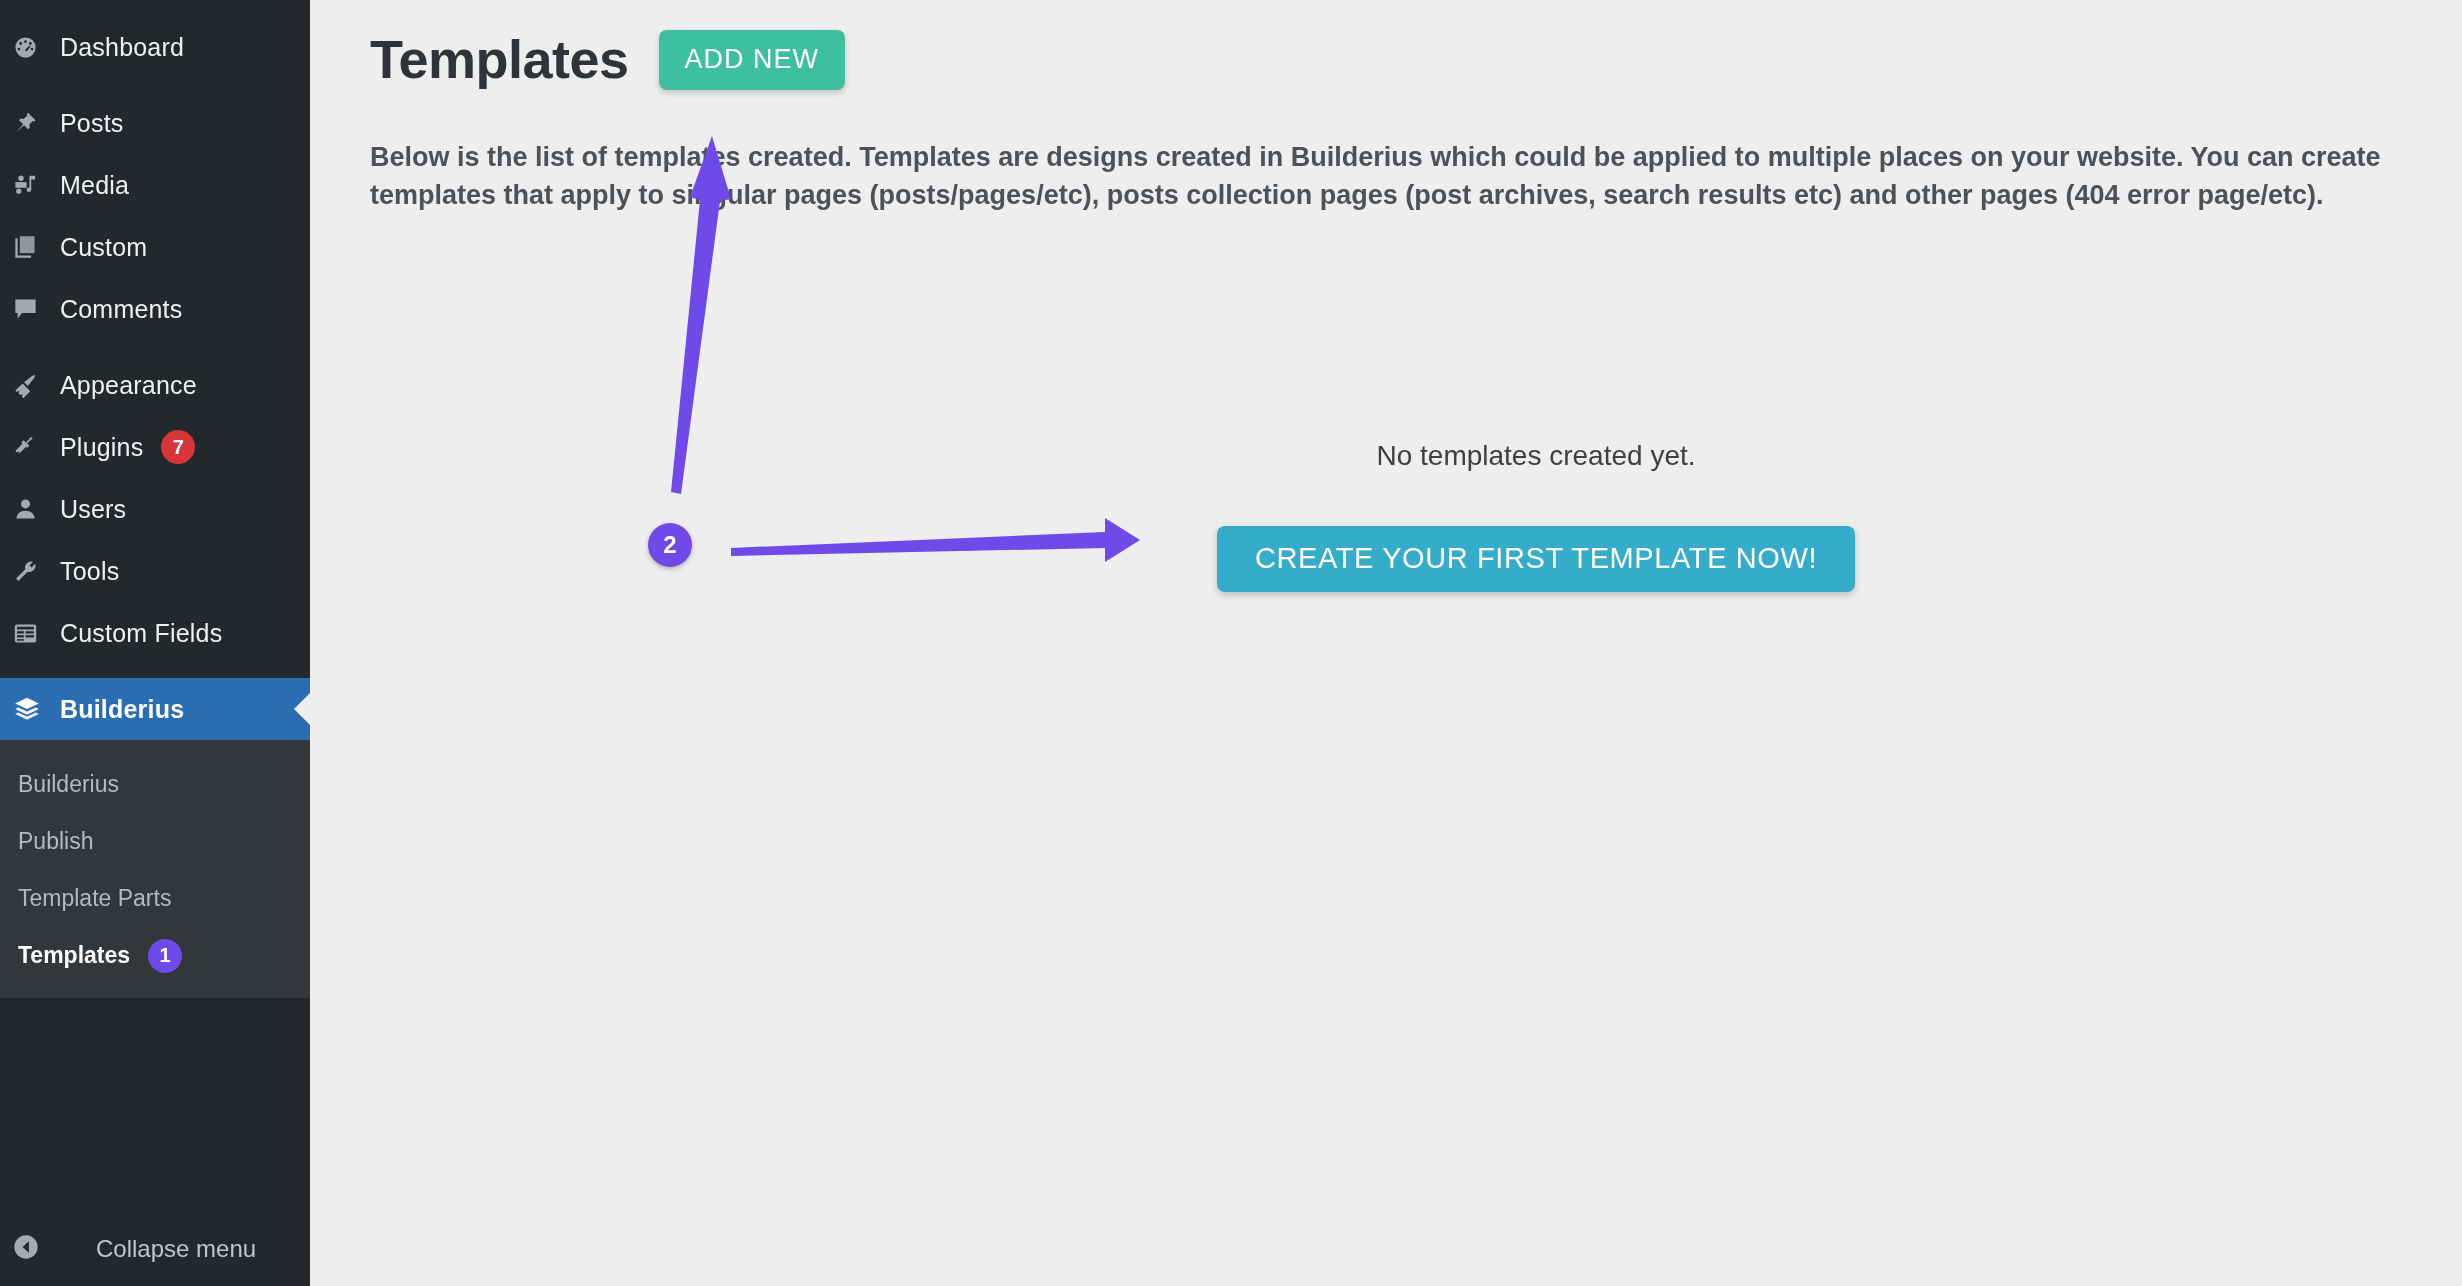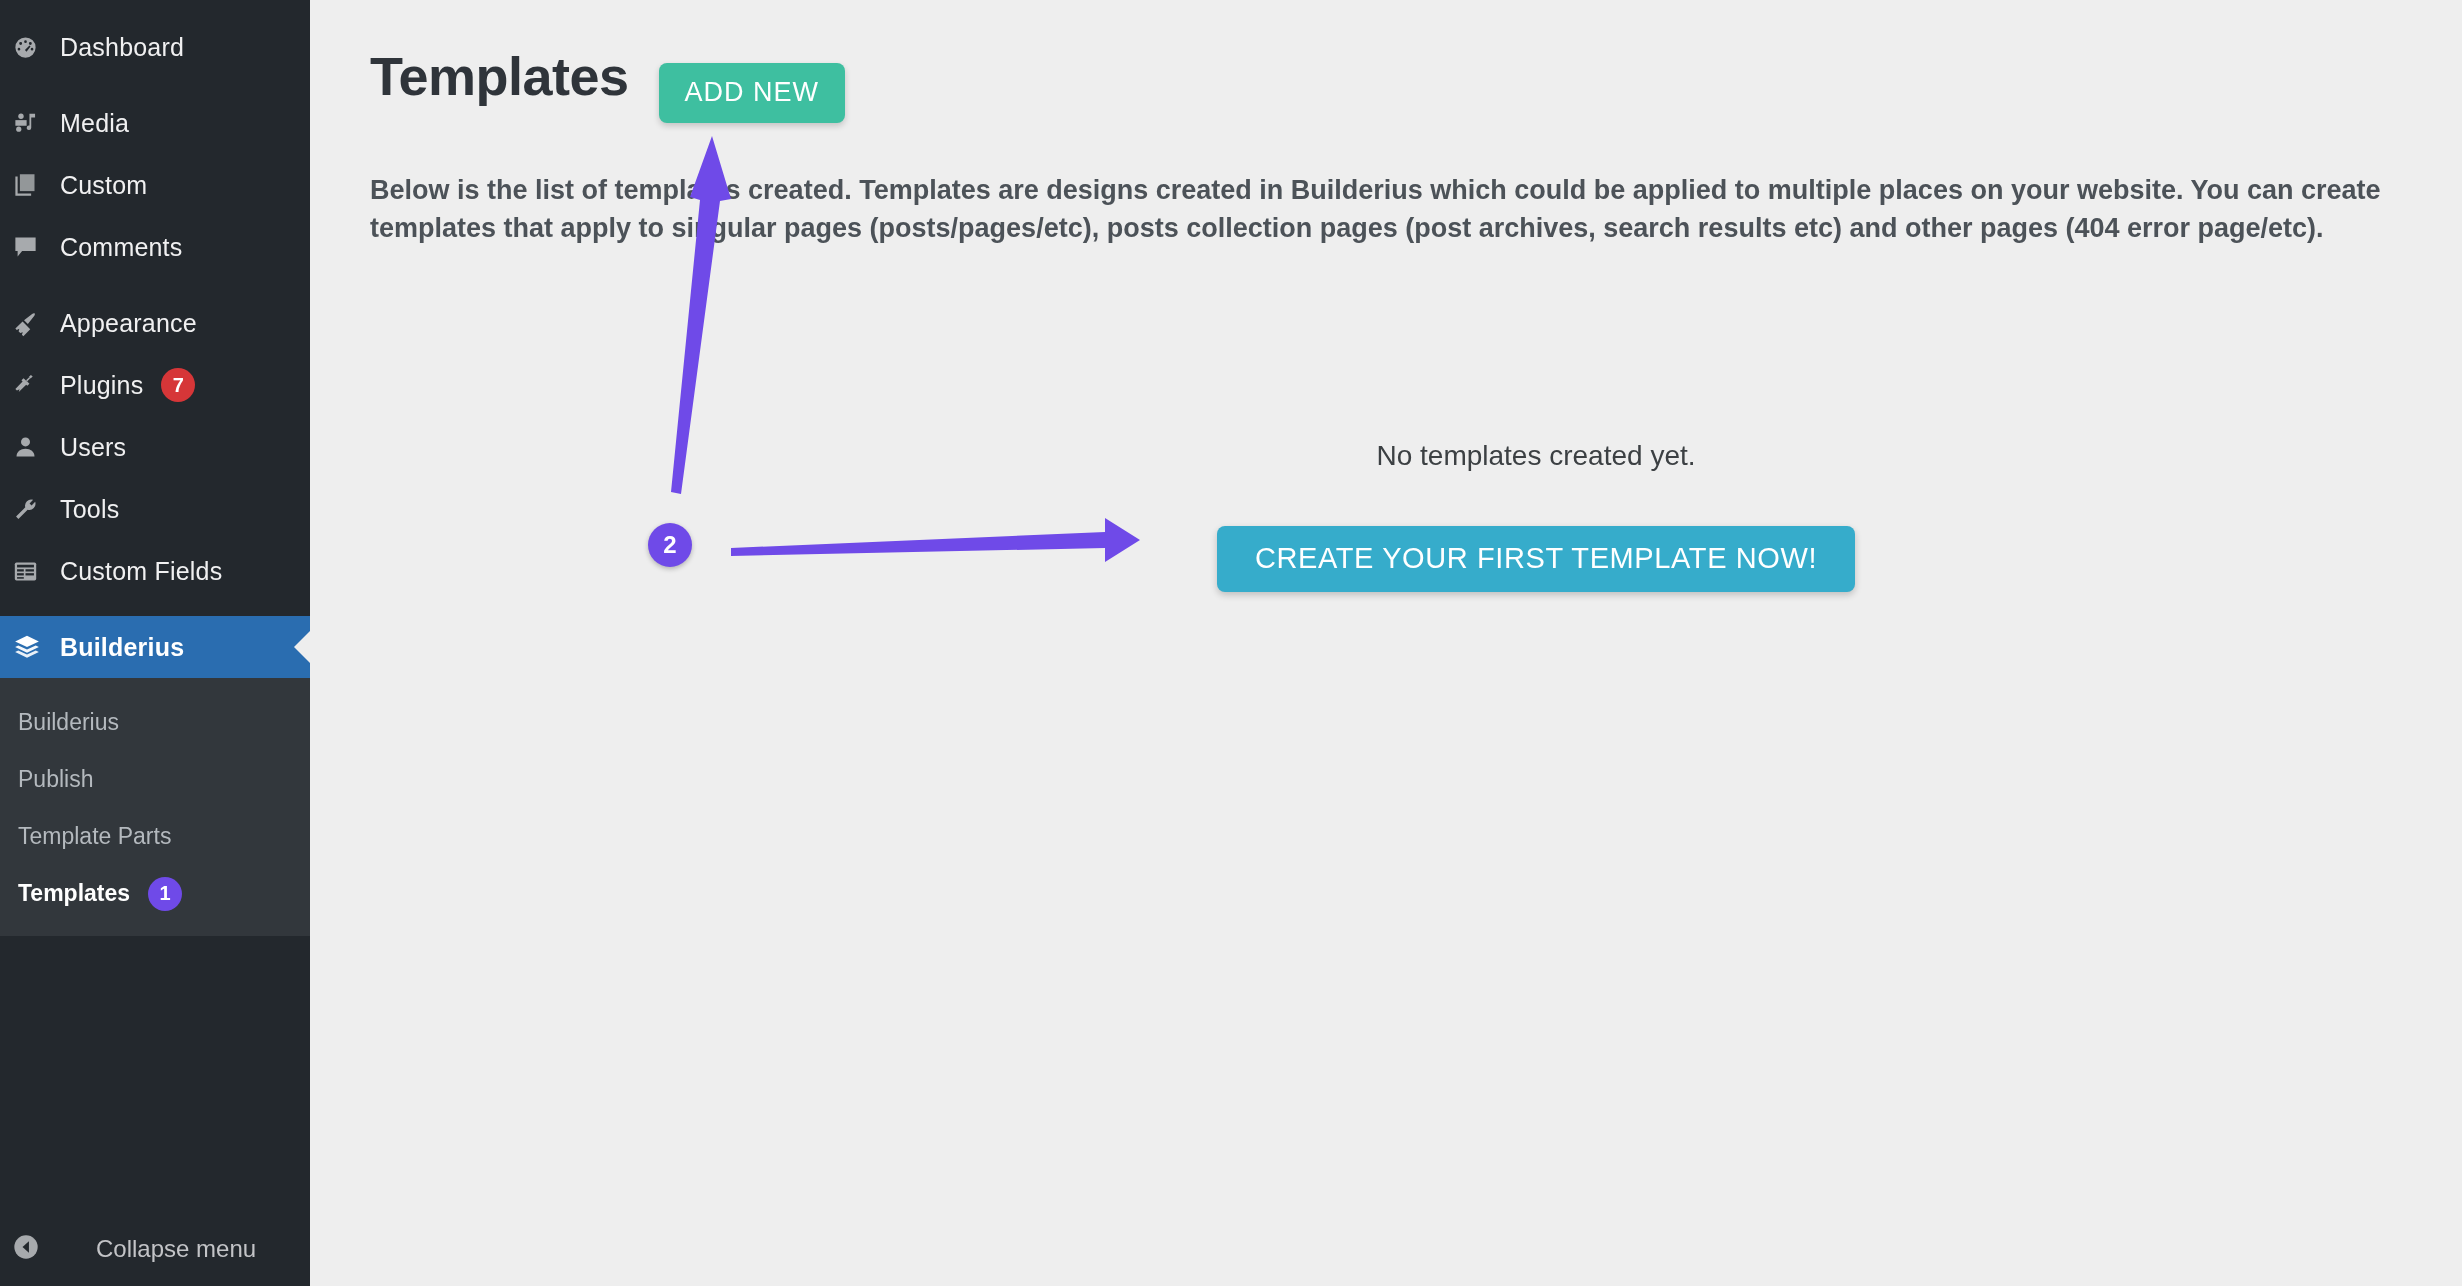--- a/index.html
+++ b/index.html
@@ -154,21 +154,20 @@
     color: #ffffff;
     border: none;
     border-radius: 8px;
     font-family: "Liberation Sans", sans-serif;
     font-size: 27px;
     letter-spacing: 1px;
     padding: 16px 26px 17px 26px;
     cursor: pointer;
     box-shadow: 0 3px 6px rgba(0,0,0,0.18);
     line-height: 1;
-    margin-top: 33px;
   }
 
   #page-description {
     margin: 48px 0 0 60px;
     max-width: 2040px;
     font-size: 27px;
     font-weight: bold;
     line-height: 1.42;
     color: #4c5258;
   }
@@ -237,20 +236,28 @@
             <path d="M12 3a9 9 0 0 0-9 9 9 9 0 0 0 9 9 9 9 0 0 0 9-9 9 9 0 0 0-9-9zm-4.3 4.1a1.3 1.3 0 1 1 0 2.6 1.3 1.3 0 0 1 0-2.6zm8.6 0a1.3 1.3 0 1 1 0 2.6 1.3 1.3 0 0 1 0-2.6zM12 5.6a1.2 1.2 0 1 1 0 2.4 1.2 1.2 0 0 1 0-2.4zM6.2 12.3a1.2 1.2 0 1 1 0 2.4 1.2 1.2 0 0 1 0-2.4zm11.6 0a1.2 1.2 0 1 1 0 2.4 1.2 1.2 0 0 1 0-2.4zm-2.3-2.1 1 1-3.6 4.5-1.4-1.4z"></path>
           </svg>
         </span>
         <span class="mi-label">Dashboard</span>
       </div>
     </div>
 
     <div class="menu-sep"></div>
 
     <div>
+      <div class="menu-item">
+        <span class="mi-icon">
+          <svg width="27" height="27" viewBox="0 0 24 24" fill="currentColor">
+            <path d="M14.3 2.5 12.9 3.9l.9.9-3.6 3.2-2.5-.4-1.4 1.4 3.6 3.6-6 6.9 6.9-6 3.6 3.6 1.4-1.4-.4-2.5 3.2-3.6.9.9 1.4-1.4z"></path>
+          </svg>
+        </span>
+        <span class="mi-label">Posts</span>
+      </div>
 
       <div class="menu-item">
         <span class="mi-icon">
           <svg width="27" height="27" viewBox="0 0 24 24" fill="currentColor">
             <circle cx="8" cy="5.5" r="2.4"></circle>
             <path d="M3 9h10v5H3z"></path>
             <circle cx="6" cy="17" r="2.3"></circle>
             <path d="M15.5 3.4v10.4a2 2 0 1 0 1.6 1.95V6.6h3.4V3.4z"></path>
           </svg>
         </span>

